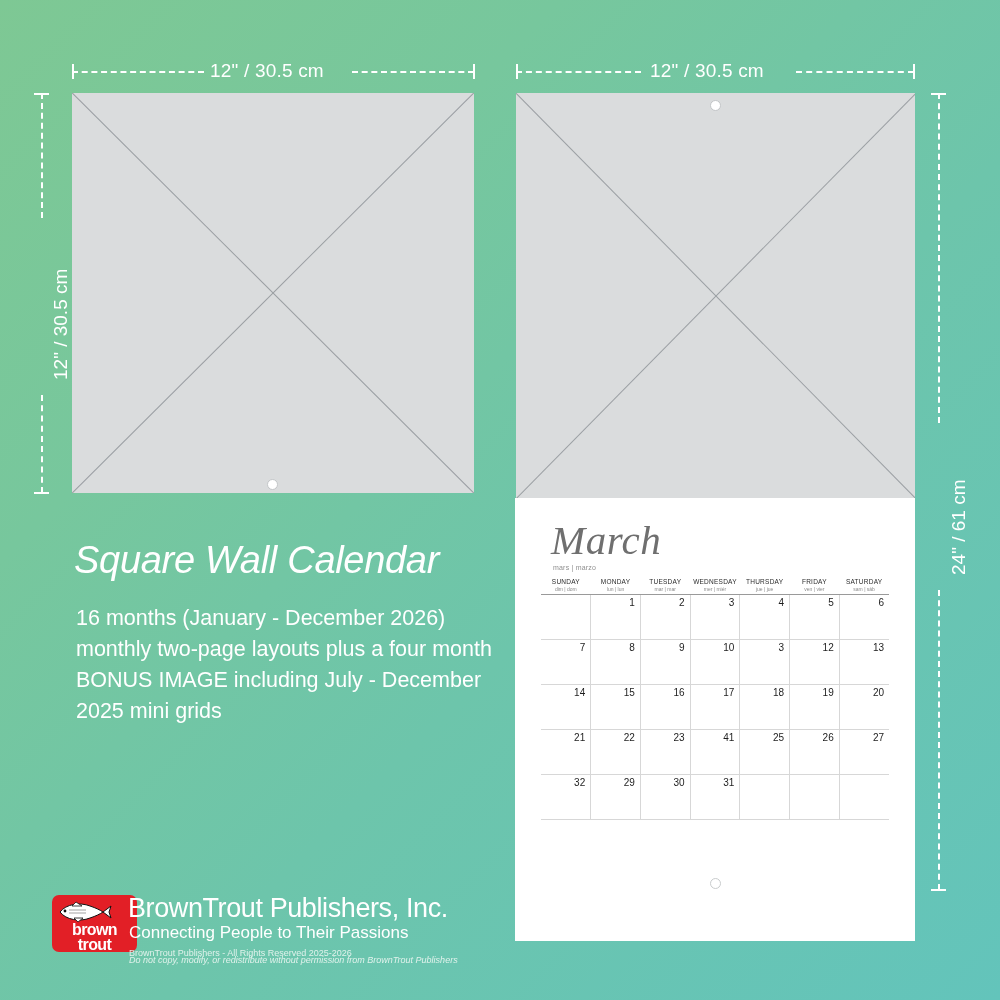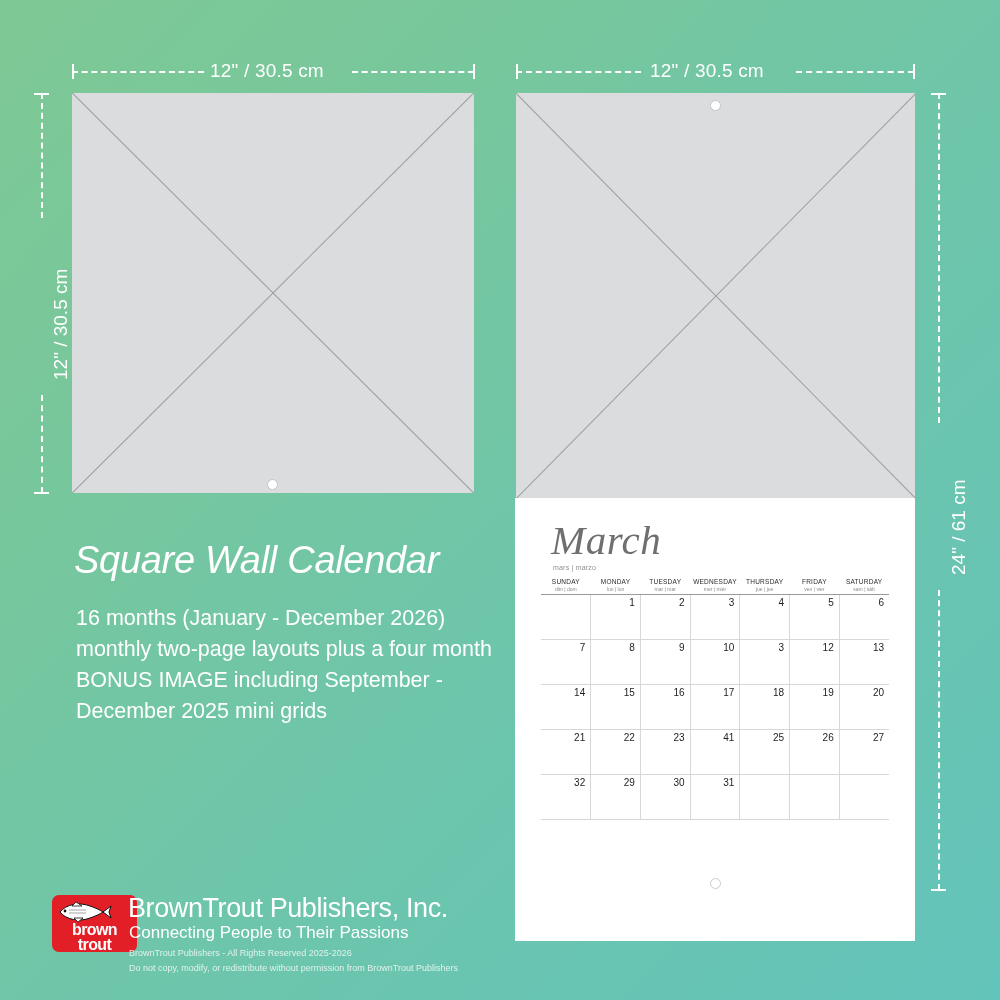--- a/index.html
+++ b/index.html
@@ -199,21 +199,21 @@
   }
   .legal {
     position: absolute;
     left: 77px;
     color: #eaf6f1;
     font-size: 9px;
     white-space: nowrap;
     opacity: 0.92;
   }
   #legal1 { top: 53px; }
-  #legal2 { top: 68px; }
+  #legal2 { top: 60px; font-style: italic; }
 </style>
 </head>
 <body>
 
 <div id="stage">
 
   <div class="cap-v" style="left:72px; top:64px;"></div>
   <div class="dash-h" style="left:72px; top:71px; width:132px;"></div>
   <div class="dim-label" style="left:210px; top:60px;">12" / 30.5 cm</div>
   <div class="dash-h" style="left:352px; top:71px; width:122px;"></div>
@@ -332,21 +332,21 @@
           <td></td>
           <td></td>
           <td></td>
         </tr>
       </tbody>
     </table>
   </div>
   <div class="hole outline" style="left:710px; top:878px;"></div>
 
   <div id="headline" style="left:74px; top:539px;">Square Wall Calendar</div>
-  <div id="subcopy" style="left:76px; top:603px;">16 months (January - December 2026) monthly two-page layouts plus a four month BONUS IMAGE including September - December 2025 mini grids</div>
+  <div id="subcopy" style="left:76px; top:603px;">16 months (January - December 2026) monthly two-page layouts plus a four month BONUS IMAGE including July - December 2025 mini grids</div>
 
   <div id="footer">
     <div id="logo">
       <svg class="fish" width="56" height="24" viewBox="0 0 56 24">
         <path d="M4 12 C10 4, 24 2, 34 6 C40 8, 44 10, 47 12 C44 14, 40 16, 34 18 C24 22, 10 20, 4 12 Z" fill="#ffffff" stroke="#111111" stroke-width="1"></path>
         <path d="M47 12 L55 6 L53 12 L55 18 Z" fill="#ffffff" stroke="#111111" stroke-width="1"></path>
         <path d="M16 6 L20 2 L26 6 Z" fill="#ffffff" stroke="#111111" stroke-width="0.8"></path>
         <path d="M18 18 L22 22 L27 18 Z" fill="#ffffff" stroke="#111111" stroke-width="0.8"></path>
         <circle cx="9" cy="11" r="1.4" fill="#111111"></circle>
         <path d="M13 10 L30 10 M13 13 L30 13" stroke="#666666" stroke-width="0.6"></path>

